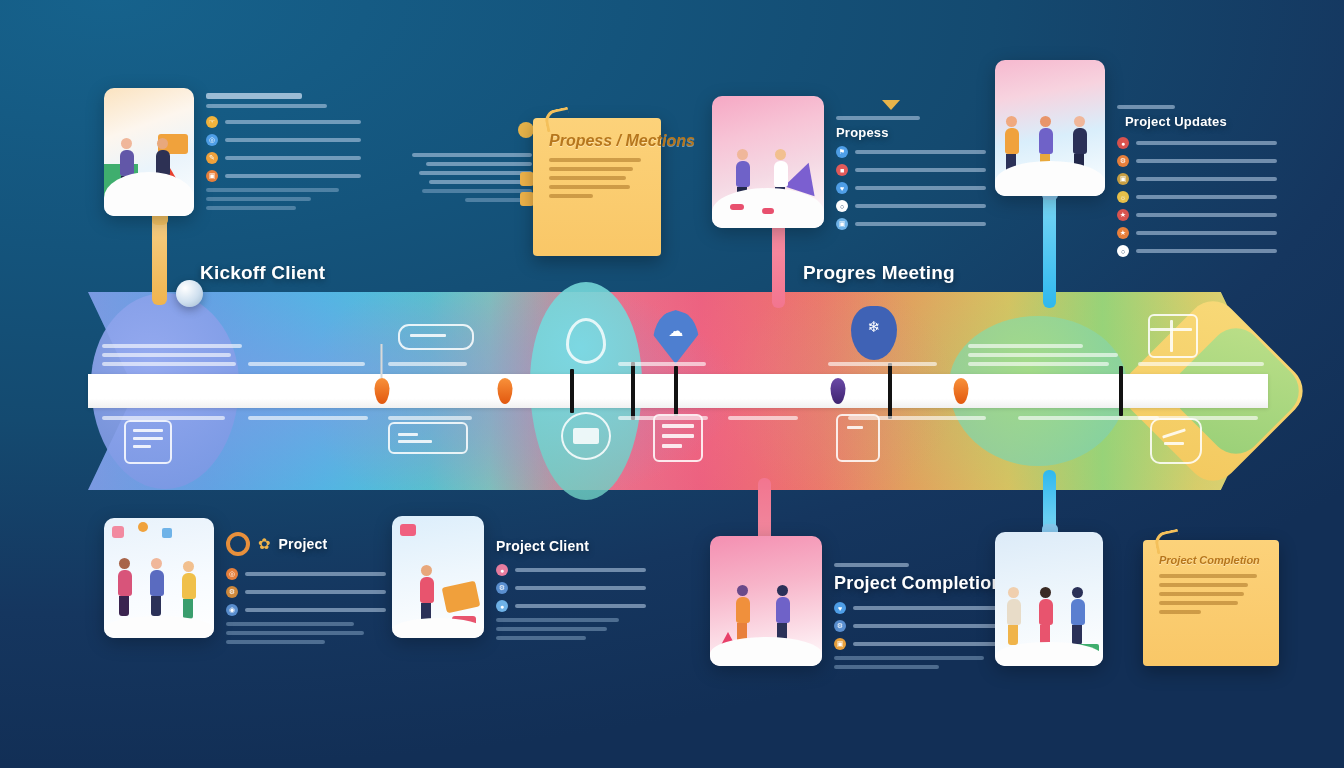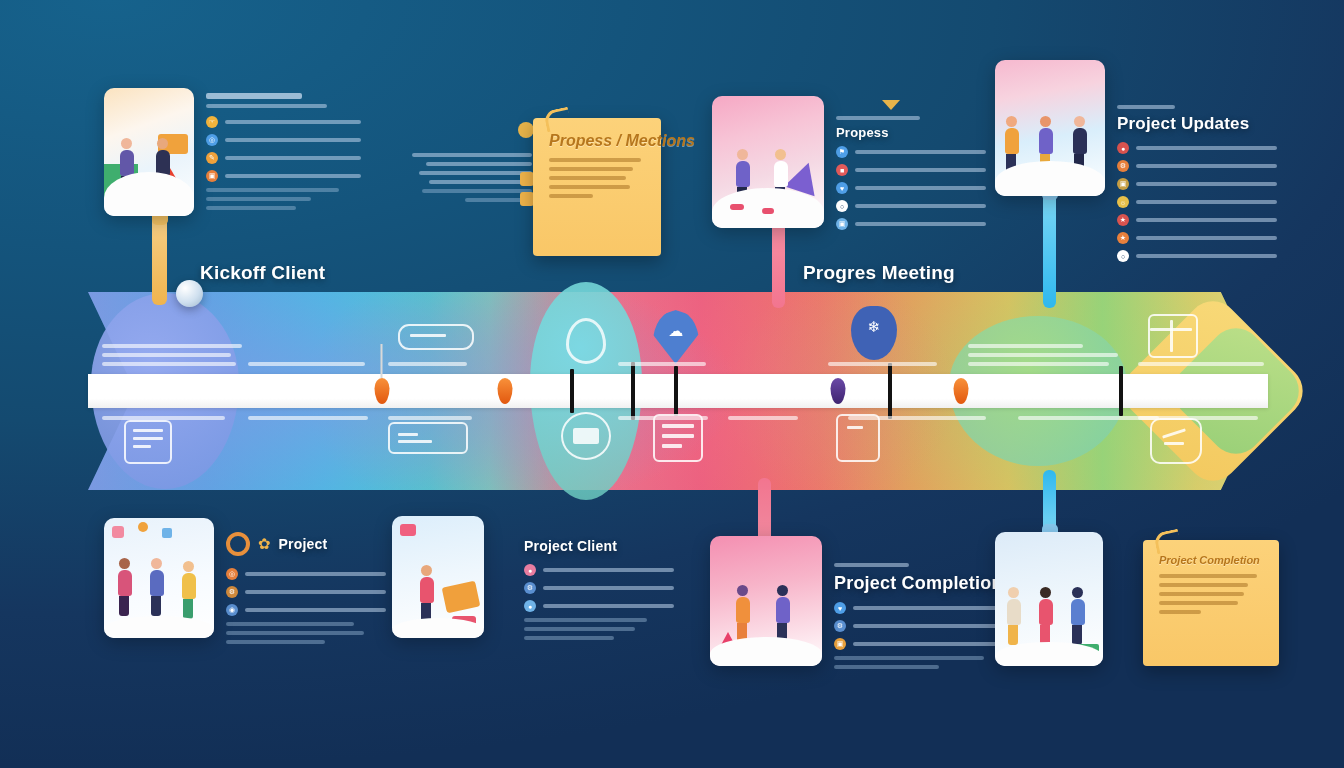--- a/index.html
+++ b/index.html
@@ -355,21 +355,21 @@
       </div>
       <div class="fig" style="left:78px;">
         <div class="head" style="background:#f0b79a;"></div>
           <div class="body" style="background:#2b3158;"></div>
           <div class="legs" style="background:#22284a;"></div>
       </div>
       <div class="floor" style="height:26%;"></div>
     </div>
     <div class="txt" style="width:160px;padding-top:40px;">
       <span class="pl" style="width:36%"></span>
-      <div class="title" style="font-size:17px;margin:4px 0 8px;">Project Updates</div>
+      <div class="title" style="font-size:13px;margin:4px 8px 8px;">Project Updates</div>
       <div class="bullets">
         <div class="bi">
             <span class="dot" style="background:#d9534f;">●</span>
             <span class="pl" style="width:68%"></span>
           </div>
         <div class="bi">
             <span class="dot" style="background:#e8803c;">⚙</span>
             <span class="pl" style="width:88%"></span>
           </div>
         <div class="bi">
@@ -453,21 +453,21 @@
       <div style="position:absolute;left:8px;top:8px;width:16px;height:12px;border-radius:3px;background:#f0607f;"></div>
       <div style="position:absolute;right:6px;bottom:28px;width:34px;height:26px;background:#f0a03c;border-radius:3px;transform:rotate(-12deg);"></div>
       <div class="fig" style="left:28px;bottom:12%;">
         <div class="head" style="background:#e8a87c;"></div>
           <div class="body" style="background:#e8546e;"></div>
           <div class="legs" style="background:#2b3158;"></div>
       </div>
       <div style="position:absolute;right:8px;bottom:6px;width:24px;height:16px;border-radius:3px;background:#e8546e;"></div>
       <div class="floor" style="height:16%;"></div>
     </div>
-    <div class="txt" style="width:150px;padding-top:22px;margin-left:28px;">
+    <div class="txt" style="width:150px;padding-top:22px;">
       <div class="title" style="font-size:14px;margin-bottom:10px;">Project Client</div>
       <div class="bullets">
         <div class="bi">
             <span class="dot" style="background:#e87da0;">●</span>
             <span class="pl" style="width:78%"></span>
           </div>
         <div class="bi">
             <span class="dot" style="background:#5a8fd0;">⚙</span>
             <span class="pl" style="width:88%"></span>
           </div>

